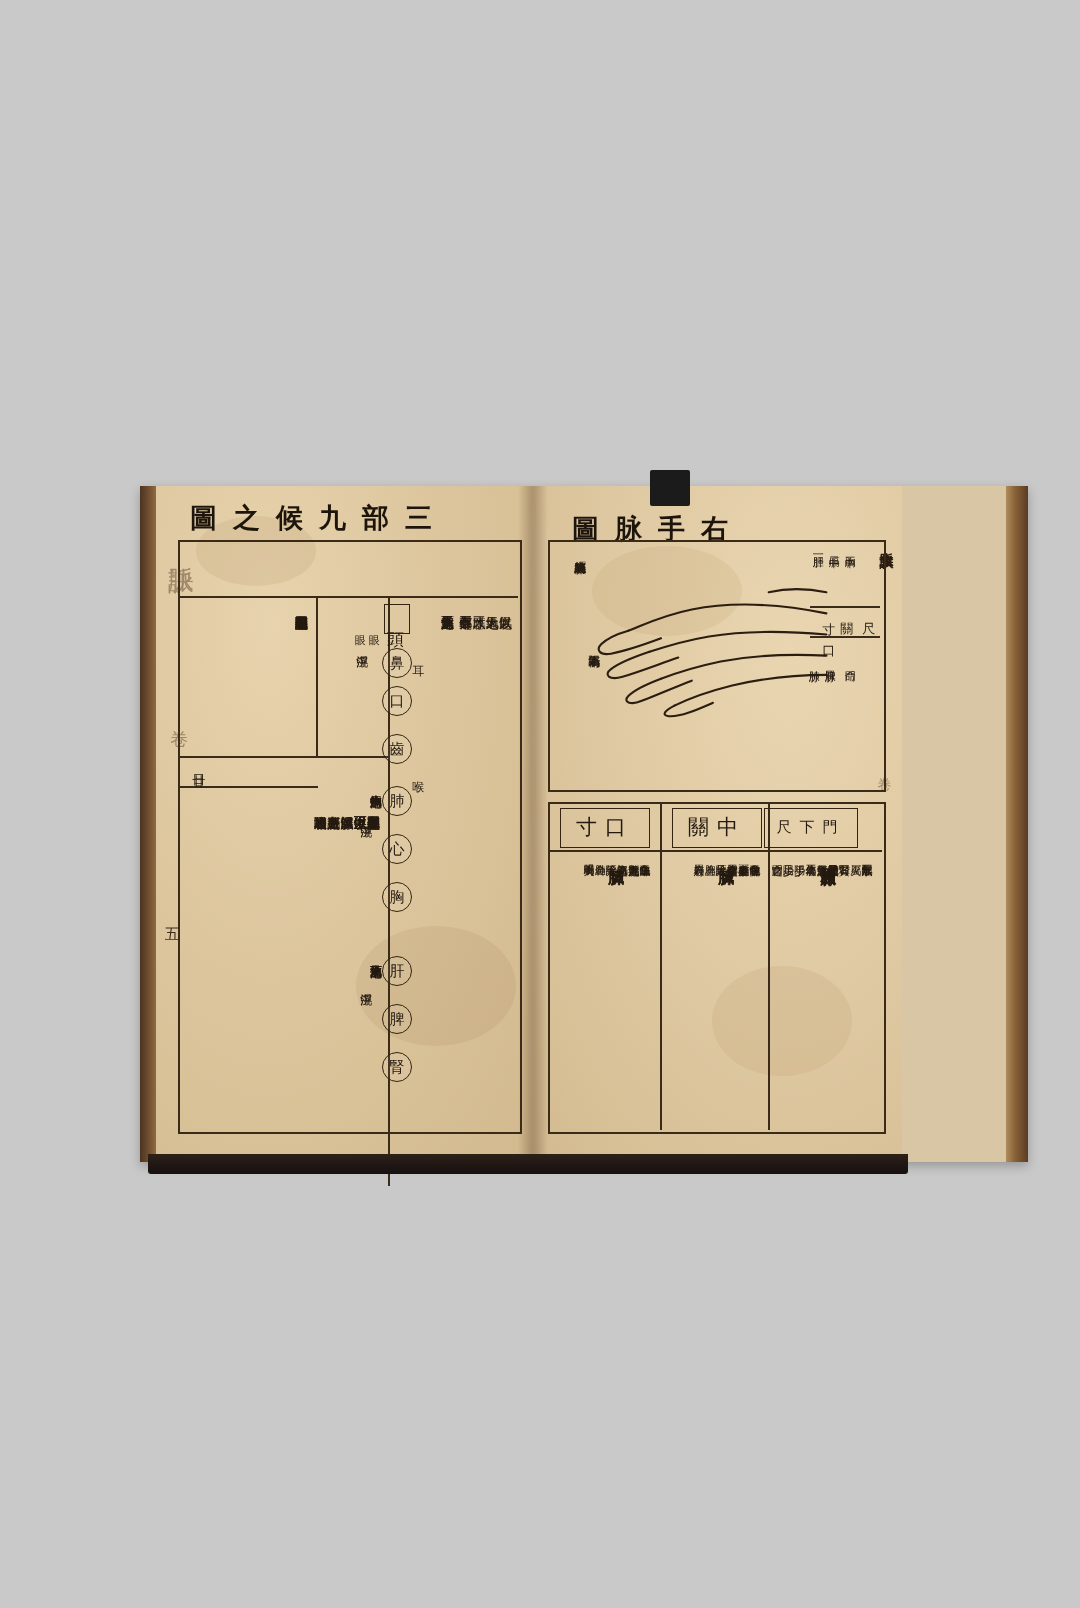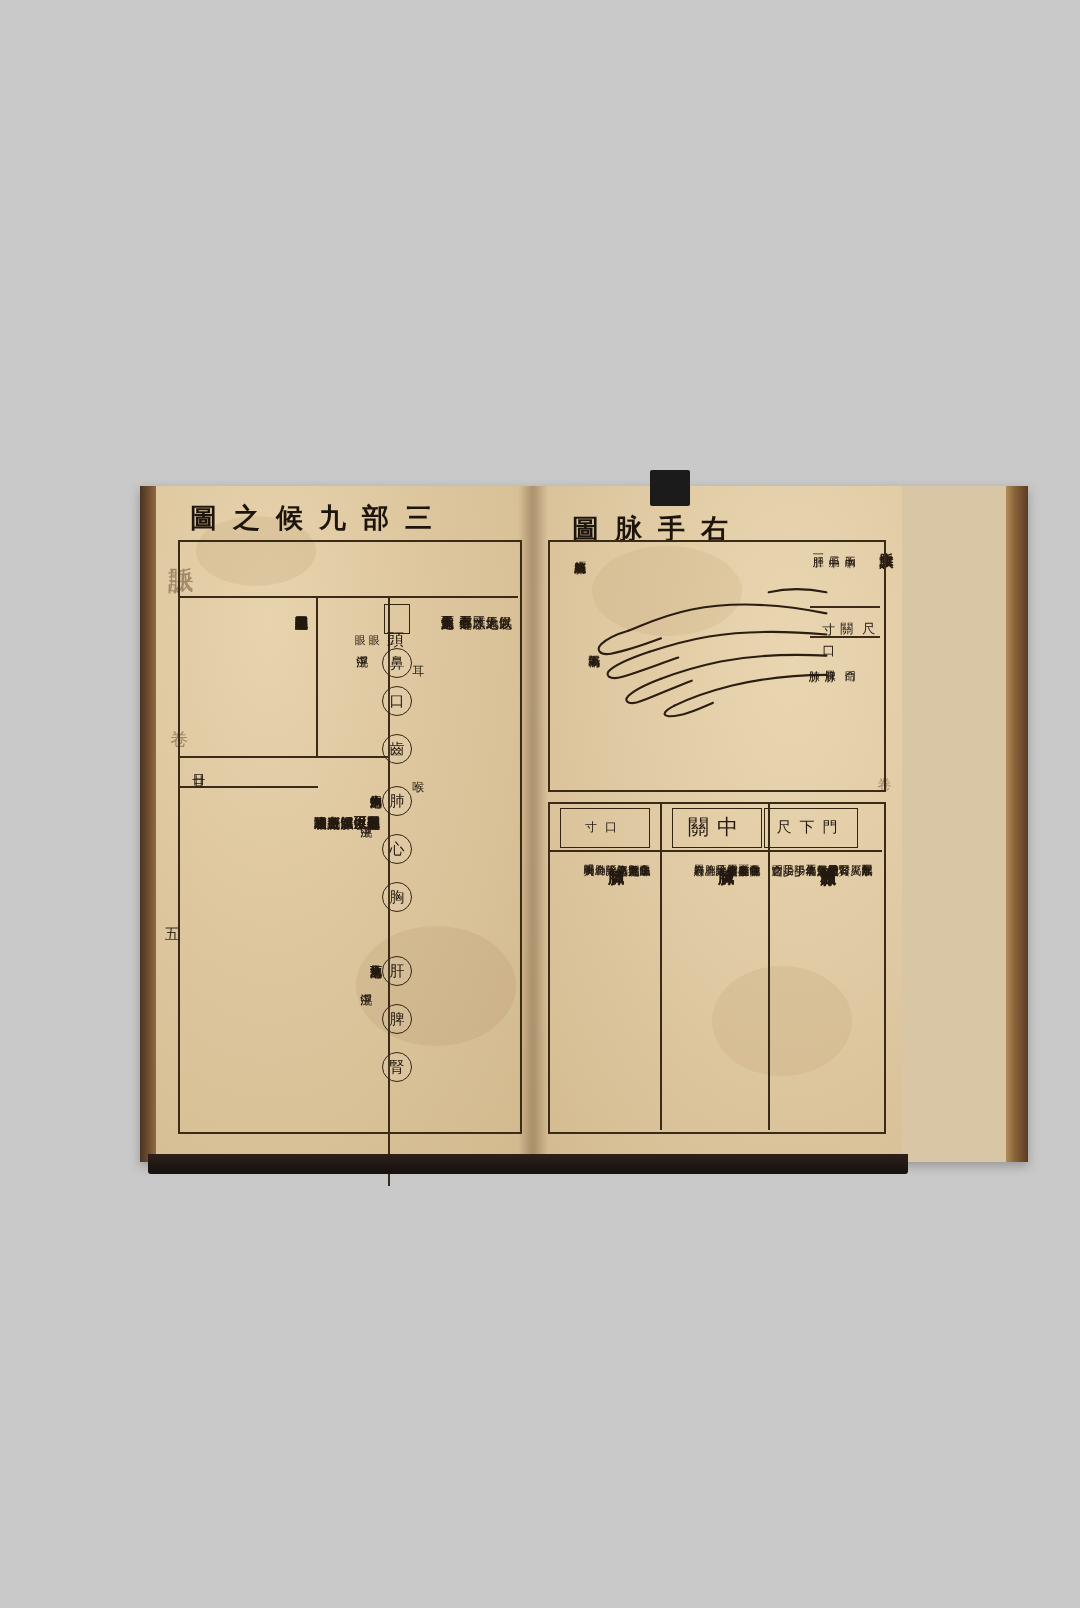--- a/index.html
+++ b/index.html
@@ -301,21 +301,21 @@
 
       <div class="boxed" style="left:140px; top:322px; width:88px; height:38px; writing-mode:horizontal-tb; font-size:21px; line-height:36px; letter-spacing:8px;">關中</div>
       <div class="v" style="left:186px; top:370px; height:80px; font-size:16px; font-weight:700;">臟脾</div>
       <div class="v" style="left:136px; top:370px; height:266px; width:92px; font-size:11px;">黄色甘味温中焦
 生五穀稻麻黍麥
 脾胃為倉廩之官
 足太陰經
 脾為土
 胃為穀府</div>
 
-      <div class="boxed" style="left:28px; top:322px; width:88px; height:38px; writing-mode:horizontal-tb; font-size:12px; line-height:36px; letter-spacing:8px;">寸口</div>
+      <div class="boxed" style="left:28px; top:322px; width:88px; height:38px; writing-mode:horizontal-tb; font-size:21px; line-height:36px; letter-spacing:8px;">寸口</div>
       <div class="v" style="left:76px; top:370px; height:80px; font-size:16px; font-weight:700;">臟肺</div>
       <div class="v" style="left:26px; top:370px; height:266px; width:92px; font-size:11px;">白色辛味温上焦
 數九洪大浮則皮毛
 為諸氣之海
 手太陰經
 肺為金
 大腸為明引</div>
 
     </div>
 

